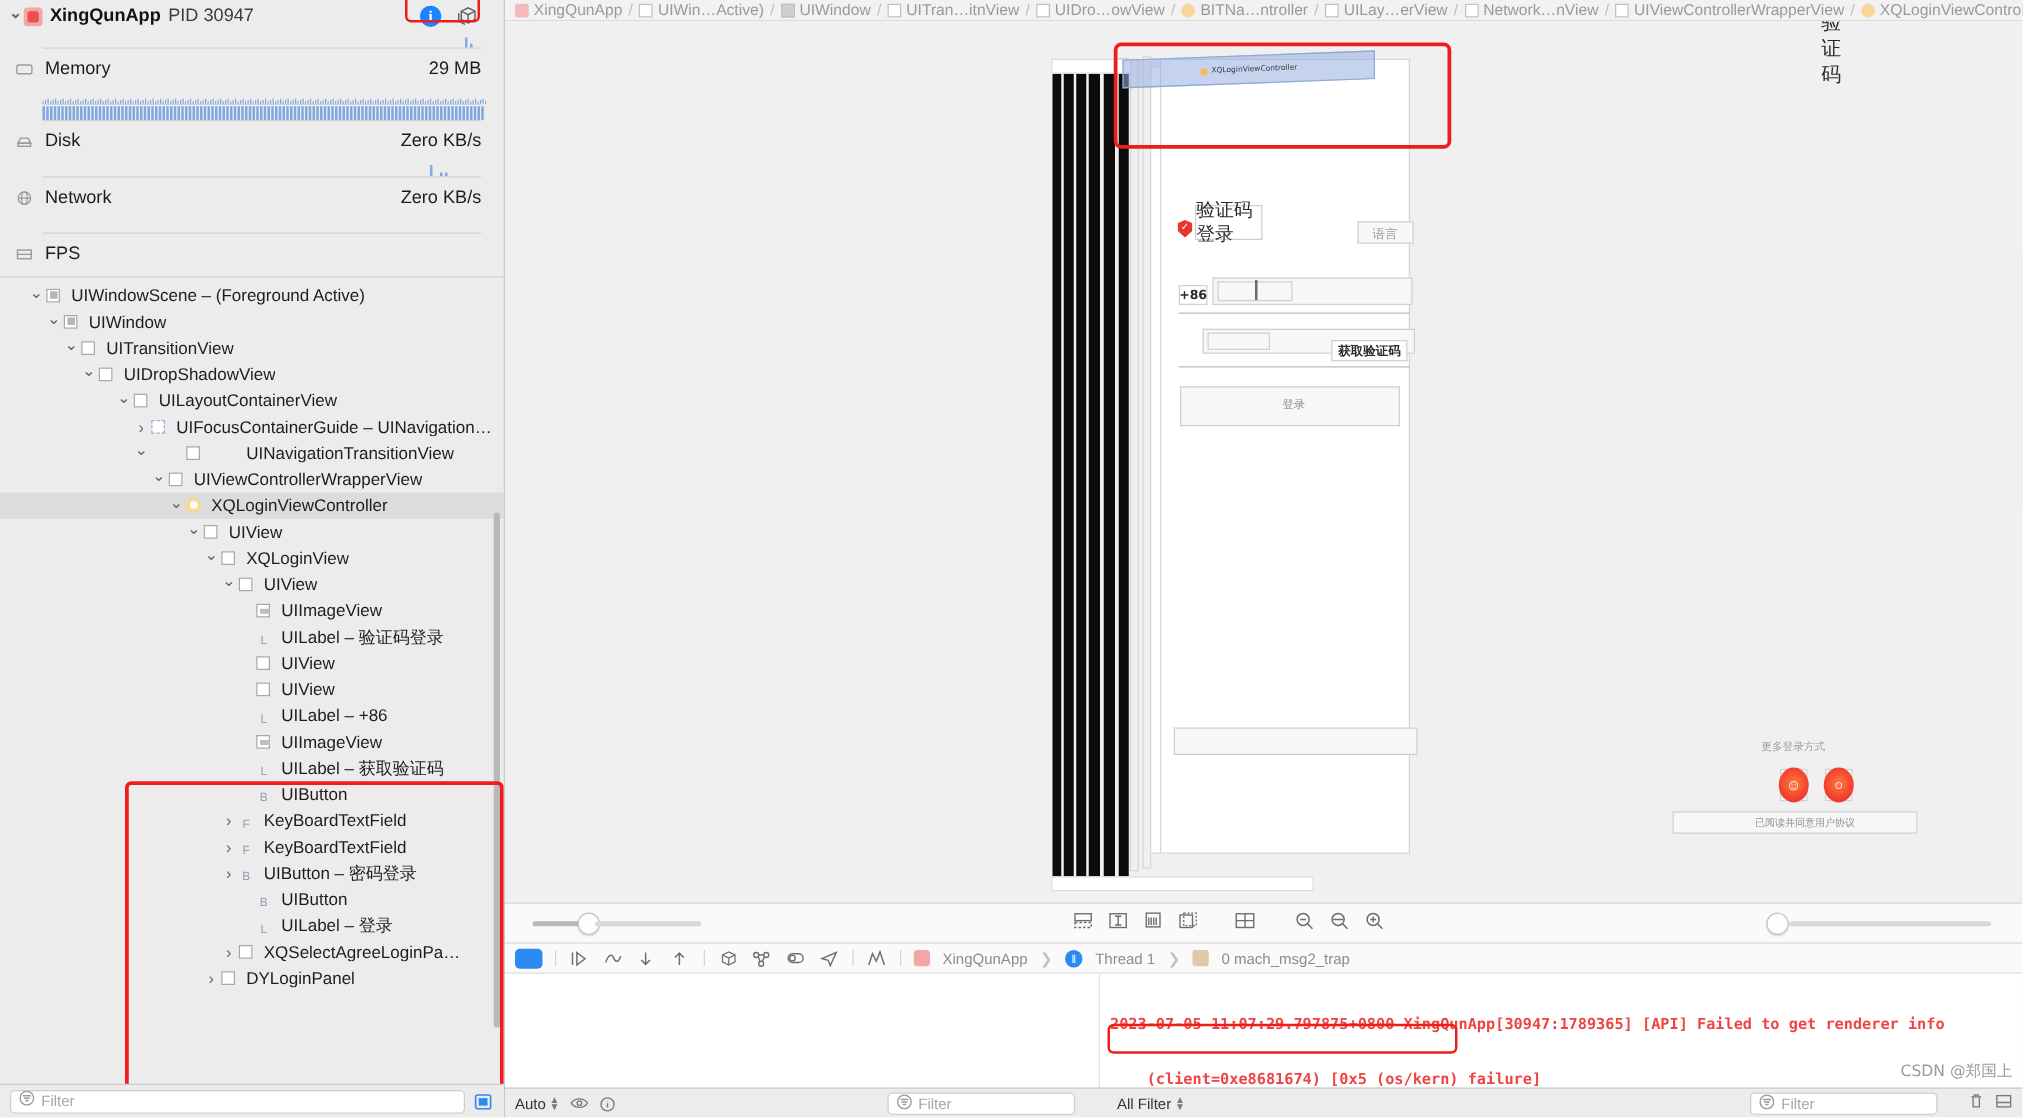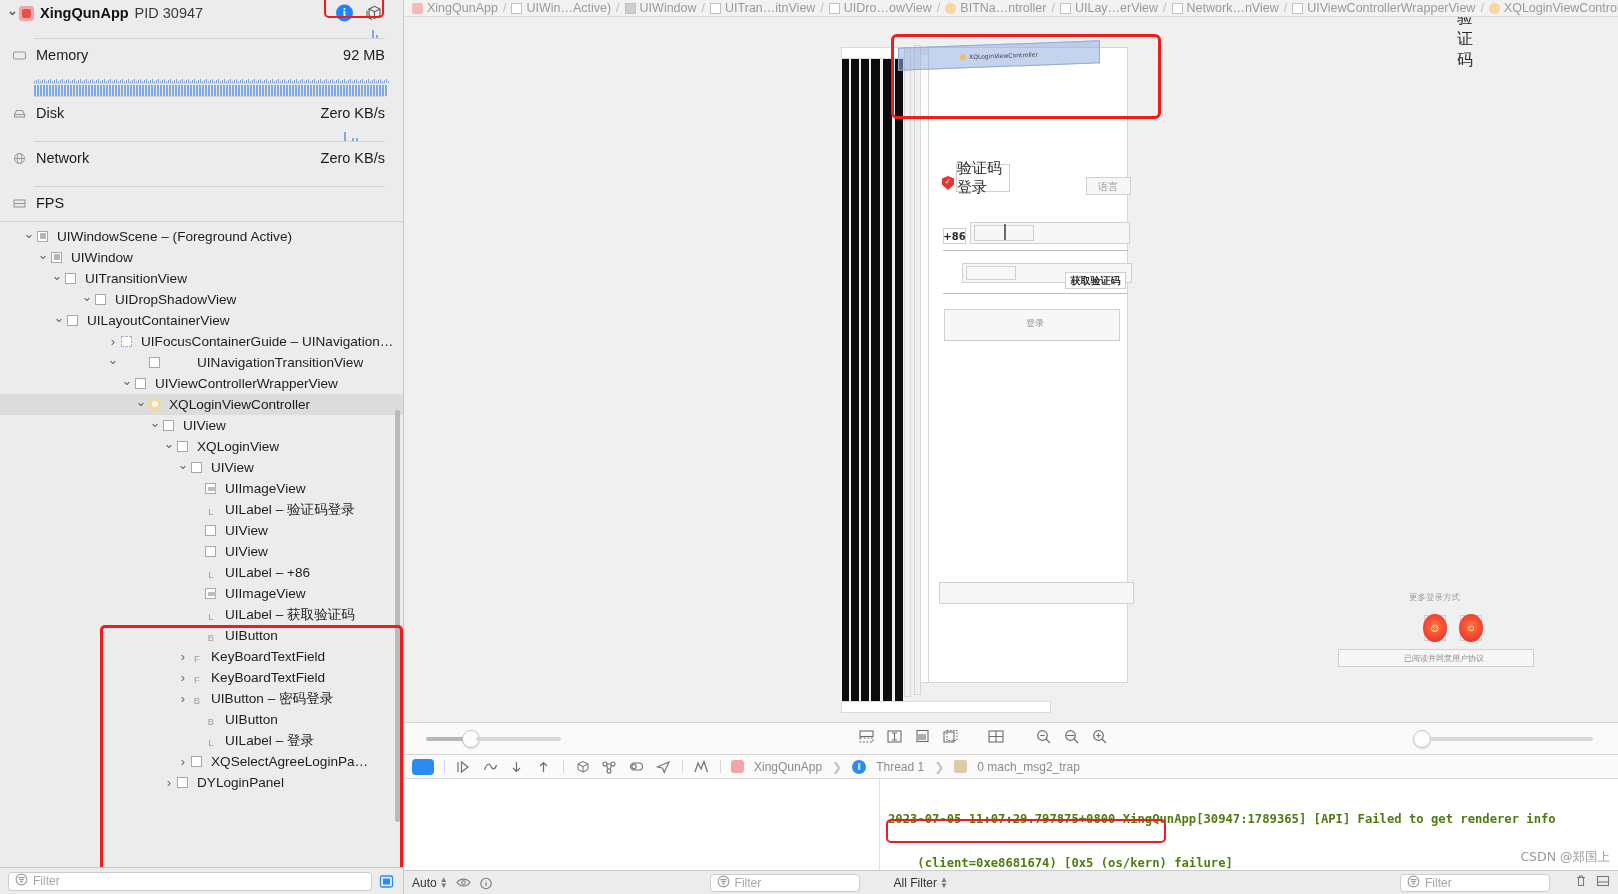--- a/index.html
+++ b/index.html
@@ -222,21 +222,21 @@
   .carat { color: #c2c2c2; }
 
   #console {
     position: absolute; left: 404px; top: 779px; right: 0; bottom: 24px;
     background: #fff; display: flex;
   }
   #console-left { width: 476px; border-right: 1px solid #e2e2e2; }
   #console-text {
     flex: 1 1 auto; padding: 4px 6px 0 8px;
     font-family: "DejaVu Sans Mono", monospace;
-    font-size: 12.2px; line-height: 14.5px; color: #4d7c0f;
+    font-size: 12.2px; line-height: 14.5px; color: #ef4444;
     white-space: pre; overflow: hidden; font-weight: bold;
   }
   .redbox-console {
     position: absolute; left: 482px; top: 40px; width: 280px; height: 24px;
     border: 2.5px solid #f01c1c; border-radius: 5px; pointer-events: none;
   }
 
   
   #statusbar {
     position: absolute; left: 404px; right: 0; bottom: 0; height: 24px;
@@ -295,21 +295,21 @@
       <div class="gauge-sep"></div>
 
       <div class="gauge-row">
         <span class="gauge-icon">
           <svg viewBox="0 0 15 13" width="15" height="13" fill="none" stroke="#9a9a9a" stroke-width="1.1">
             <rect x="1.5" y="3" width="12" height="7" rx="1.5"></rect>
           </svg>
         </span>
         <span class="gauge-label">Memory</span>
         <span class="gauge-spacer"></span>
-        <span class="gauge-value">92 MB</span>
+        <span class="gauge-value">29 MB</span>
       </div>
       <div class="spark dense" id="mem-spark">
           <i style="left: 0px; height: 2px;"></i>
           <i style="left: 2px; height: 3px;"></i>
           <i style="left: 4px; height: 4px;"></i>
           <i style="left: 6px; height: 2px;"></i>
           <i style="left: 8px; height: 3px;"></i>
           <i style="left: 10px; height: 4px;"></i>
           <i style="left: 12px; height: 2px;"></i>
           <i style="left: 14px; height: 3px;"></i>
@@ -664,26 +664,26 @@
           <div class="tree-row" style="padding-left: 36px;">
             <span class="tw open"></span>
             <span class="tnode-icon"><span class="g-window"></span></span>
             <span class="tlabel">UIWindow</span>
           </div>
           <div class="tree-row" style="padding-left: 50px;">
             <span class="tw open"></span>
             <span class="tnode-icon"><span class="g-view"></span></span>
             <span class="tlabel">UITransitionView</span>
           </div>
-          <div class="tree-row" style="padding-left: 80px;">
+          <div class="tree-row" style="padding-left: 64px;">
             <span class="tw open"></span>
             <span class="tnode-icon"><span class="g-view"></span></span>
             <span class="tlabel">UIDropShadowView</span>
           </div>
-          <div class="tree-row" style="padding-left: 52px;">
+          <div class="tree-row" style="padding-left: 92px;">
             <span class="tw open"></span>
             <span class="tnode-icon"><span class="g-view"></span></span>
             <span class="tlabel">UILayoutContainerView</span>
           </div>
           <div class="tree-row" style="padding-left: 106px;">
             <span class="tw closed"></span>
             <span class="tnode-icon"><span class="g-guide"></span></span>
             <span class="tlabel">UIFocusContainerGuide – UINavigation…</span>
           </div>
           <div class="tree-row" style="padding-left: 106px; gap: 28px;">

